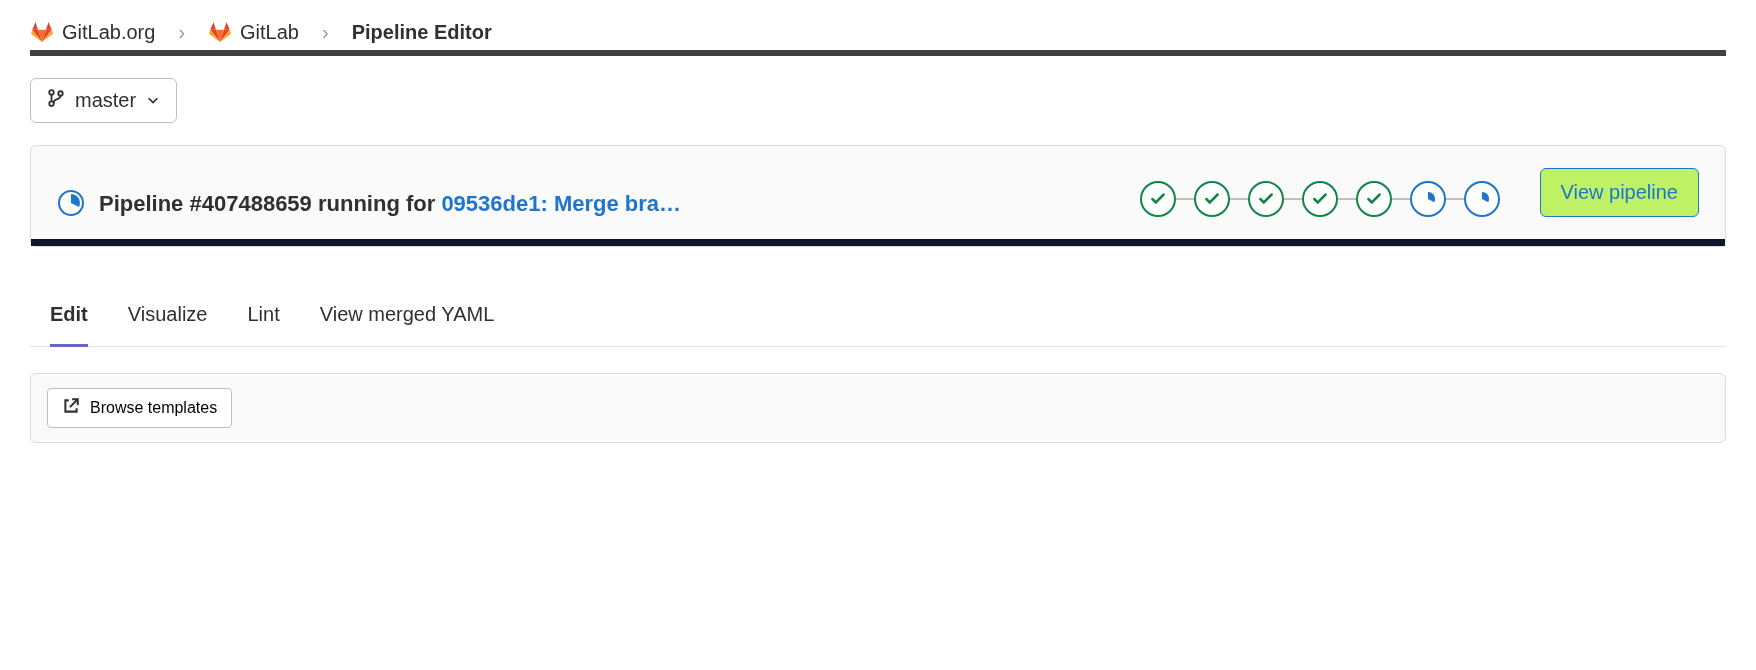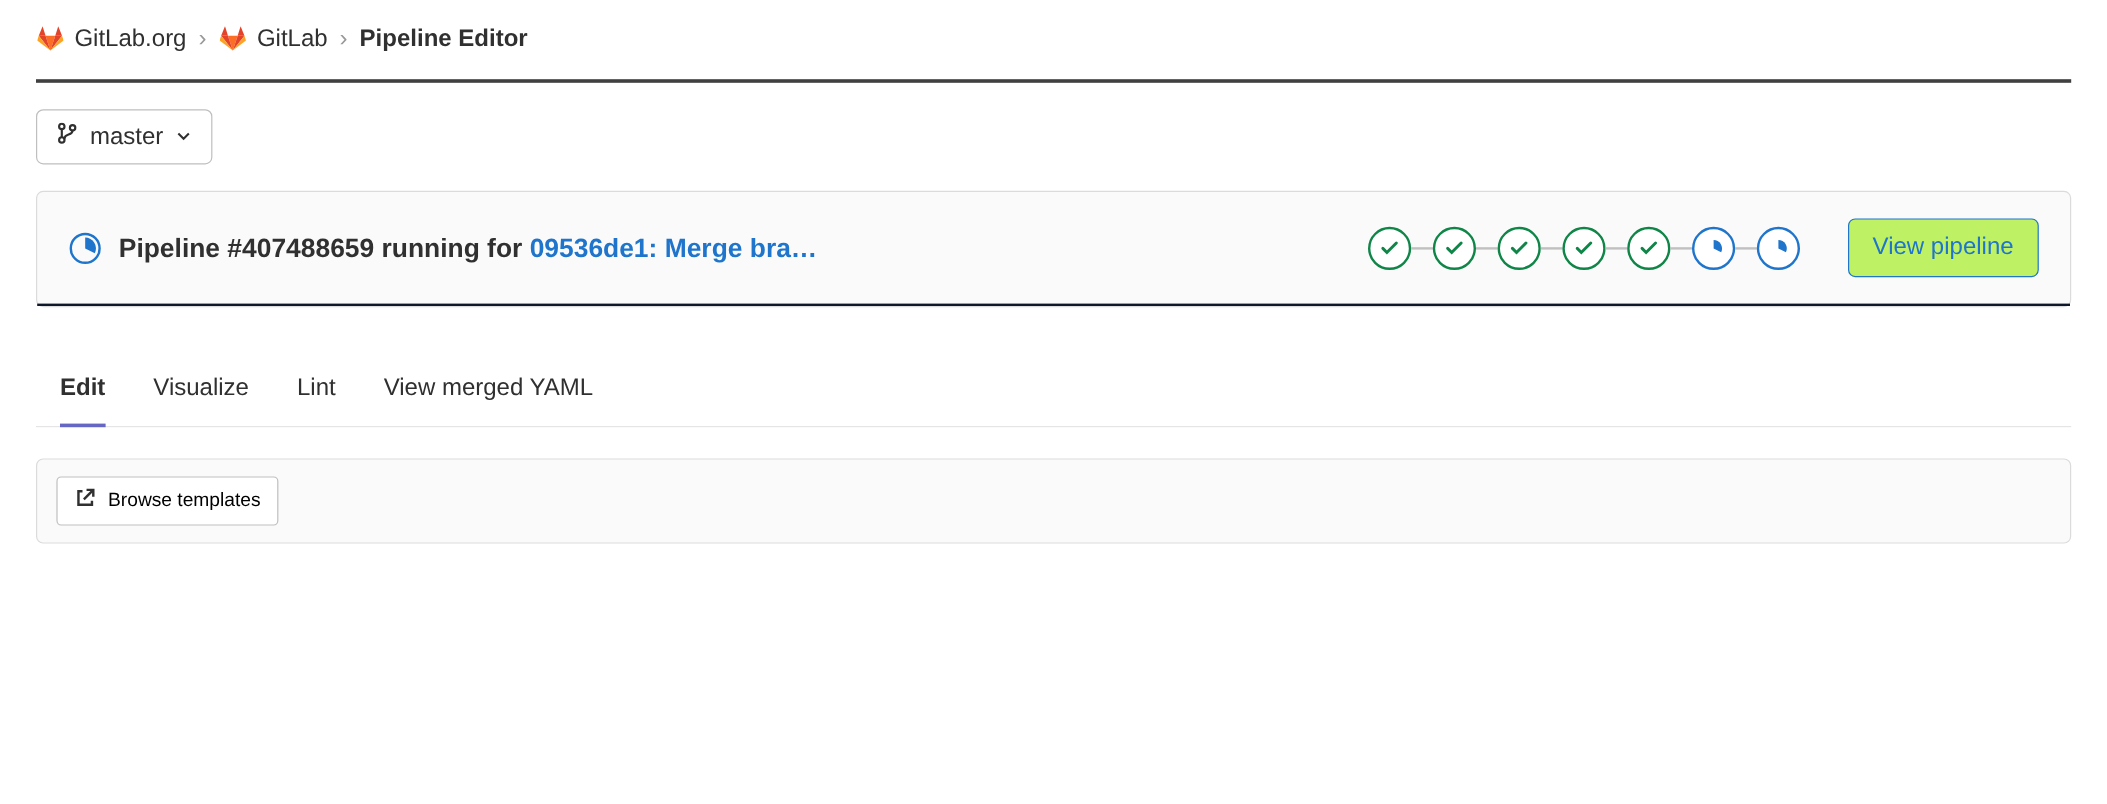--- a/index.html
+++ b/index.html
@@ -8,23 +8,23 @@
       font-size: 16px;
       color: #303030;
       background: #fff;
       padding: 20px 30px;
     }
 
     
     .breadcrumb {
       display: flex;
       align-items: center;
-      gap: 10px;
-      padding-bottom: 22px;
-      border-bottom: 3px solid #404040;
+      gap: 23px;
+      padding-bottom: 6px;
+      border-bottom: 6px solid #404040;
       margin-bottom: 22px;
     }
     .breadcrumb .crumb {
       display: flex;
       align-items: center;
       gap: 8px;
       font-size: 20px;
       color: #303030;
     }
     .breadcrumb .sep {
@@ -53,23 +53,23 @@
 
     
     .status-card {
       border: 1px solid #dbdbdb;
       border-radius: 6px;
       background: #fafafa;
       margin-bottom: 50px;
     }
     .status-row-1 {
       display: flex;
-      align-items: center;
+      align-items: flex-end;
       padding: 22px 26px;
-      border-bottom: 2px solid #0f172a;
+      border-bottom: 7px solid #0f172a;
       gap: 14px;
     }
     .pipeline-running-icon {
       width: 28px; height: 28px; flex-shrink: 0;
     }
     .pipeline-text {
       font-size: 22px;
       font-weight: 600;
       flex-shrink: 1;
       white-space: nowrap;

